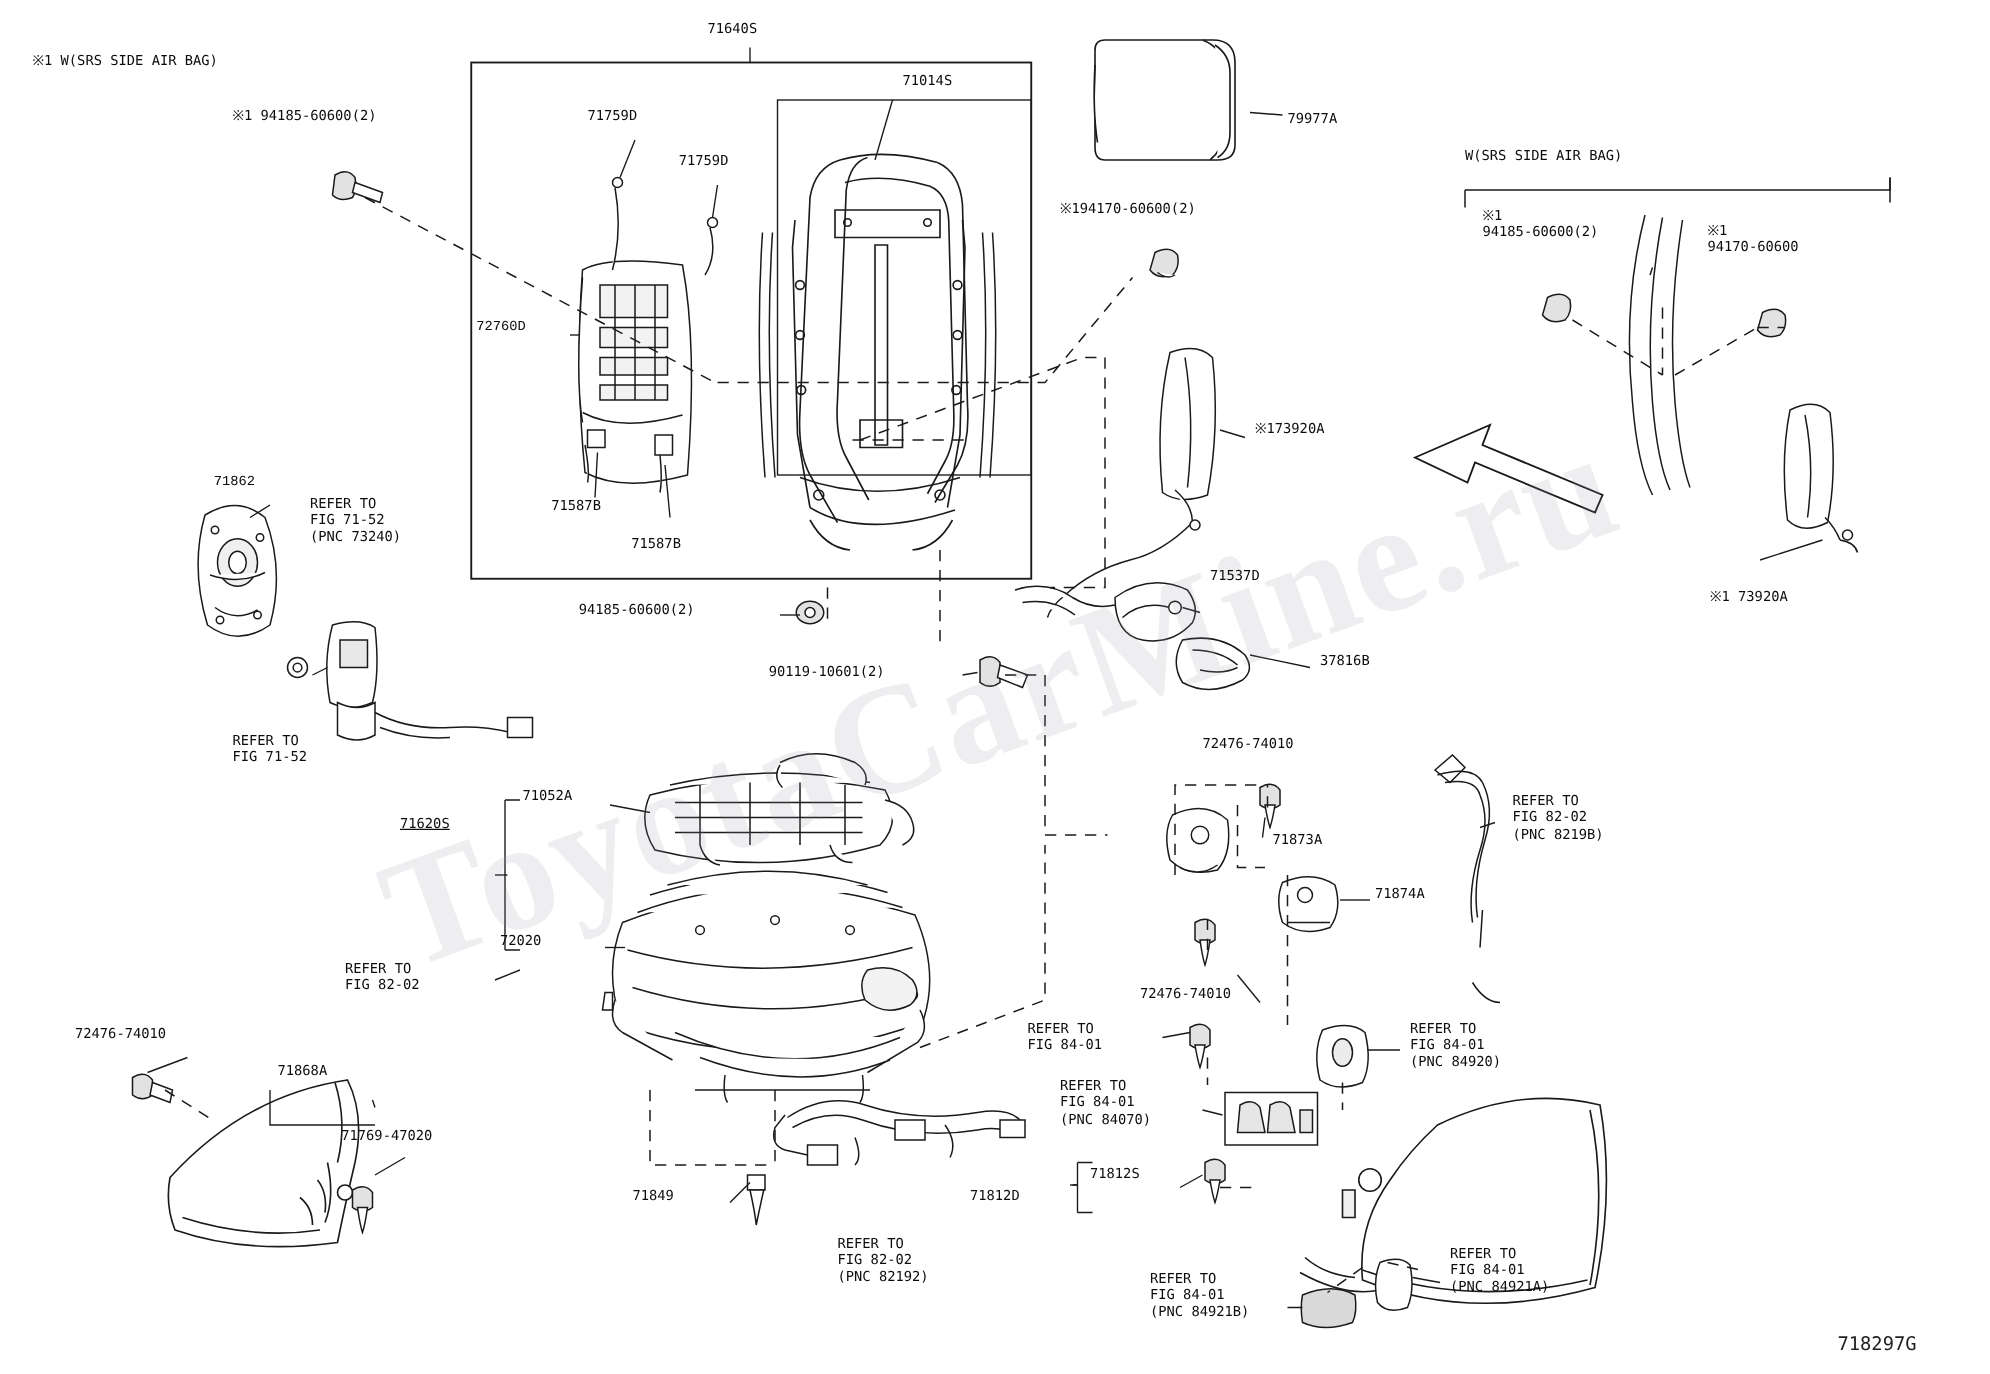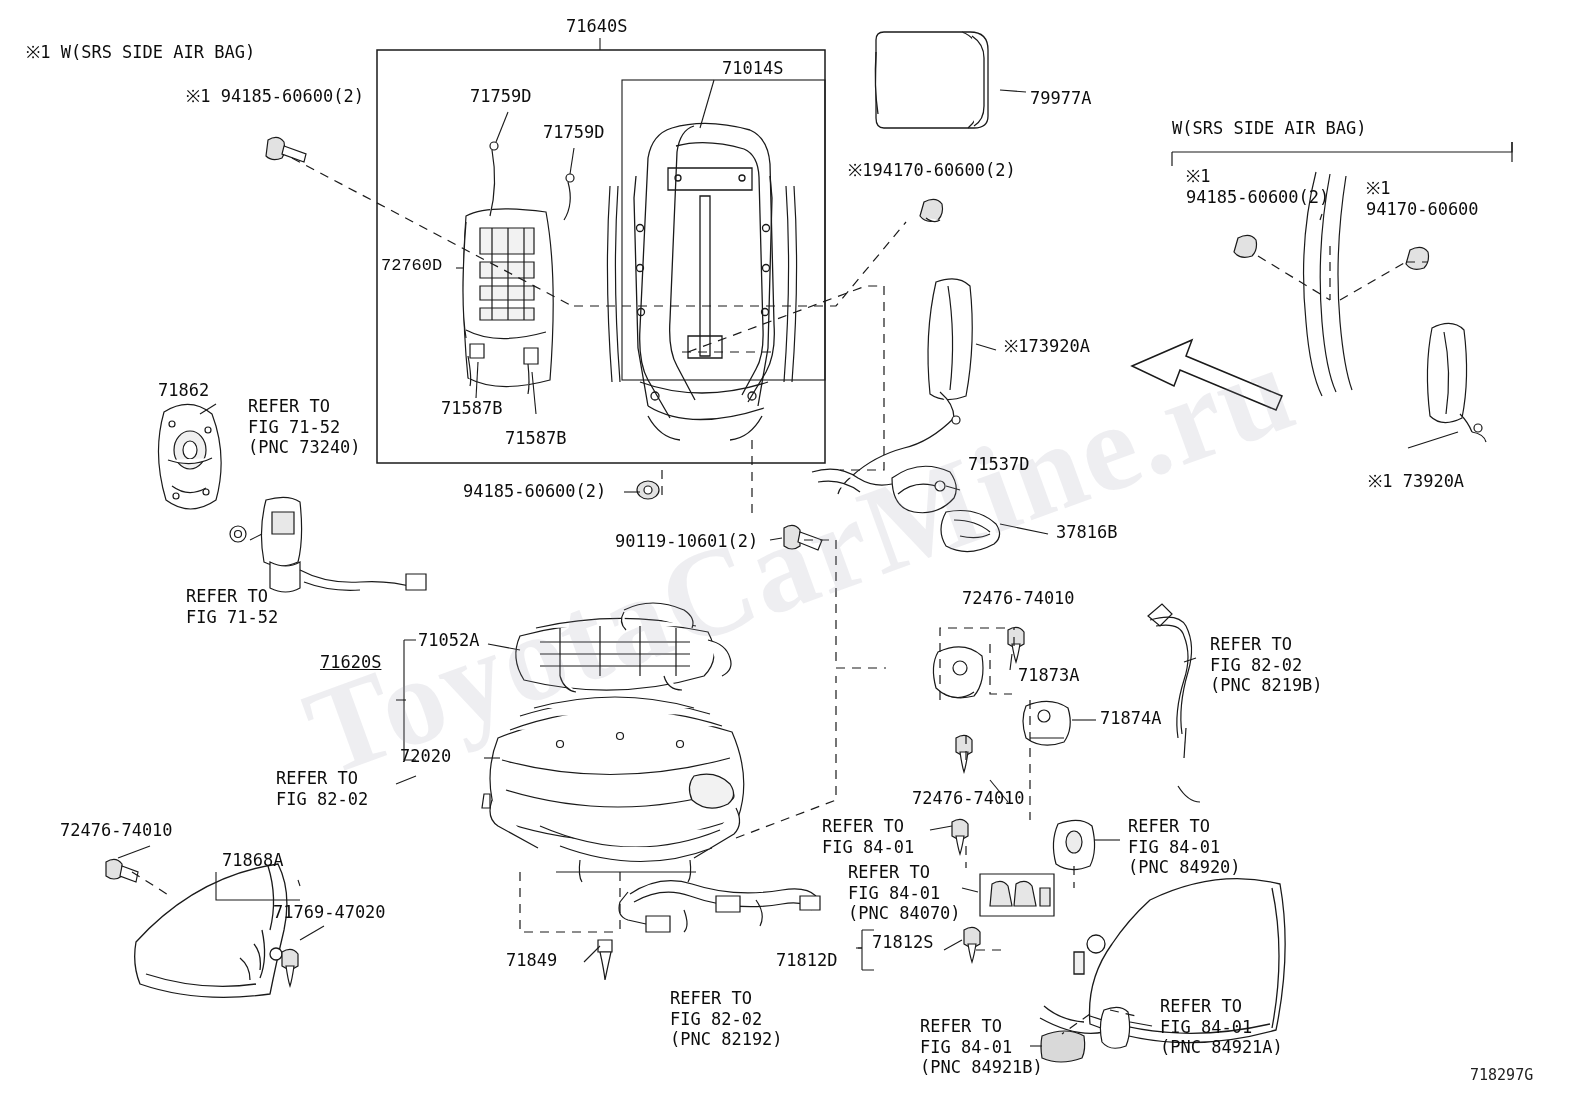--- a/index.html
+++ b/index.html
@@ -11,21 +11,21 @@
     position: relative;
     width: 1592px;
     height: 1099px;
     background: #ffffff;
     overflow: hidden;
     font-family: "DejaVu Sans Mono", "Liberation Mono", monospace;
   }
   .lbl {
     position: absolute;
     font-family: "DejaVu Sans Mono", "Liberation Mono", monospace;
-    font-size: 17px;
+    font-size: 11px;
     color: #0d0d0d;
     white-space: pre;
     line-height: 1.22;
     letter-spacing: 0px;
   }
   .lbl.code {
     font-size: 15px;
     color: #222;
   }
   .wm {
@@ -425,21 +425,21 @@
   <div class="lbl" style="left:441px;  top:398px;">71587B</div>
   <div class="lbl" style="left:505px;  top:428px;">71587B</div>
   <div class="lbl" style="left:463px;  top:481px;">94185-60600(2)</div>
   <div class="lbl" style="left:615px;  top:531px;">90119-10601(2)</div>
   <div class="lbl" style="left:1004px; top:336px;">※173920A</div>
   <div class="lbl" style="left:1368px; top:441px;margin-top:30px;">※1 73920A</div>
   <div class="lbl" style="left:1186px; top:166px;">※1
 94185-60600(2)</div>
   <div class="lbl" style="left:1366px; top:178px;">※1
 94170-60600</div>
-  <div class="lbl" style="left:158px;  top:380px;">71862</div>
+  <div class="lbl" style="left:171px;  top:380px;font-family:Liberation Mono, monospace;">71862</div>
   <div class="lbl" style="left:248px;  top:396px;">REFER TO
 FIG 71-52
 (PNC 73240)</div>
   <div class="lbl" style="left:186px;  top:586px;">REFER TO
 FIG 71-52</div>
   <div class="lbl" style="left:968px;  top:454px;text-align:center;">71537D</div>
   <div class="lbl" style="left:1056px; top:522px;">37816B</div>
   <div class="lbl" style="left:418px;  top:630px;">71052A</div>
   <div class="lbl" style="left:320px;  top:652px;text-decoration:underline;">71620S</div>
   <div class="lbl" style="left:400px;  top:746px;text-align:center;">72020</div>

